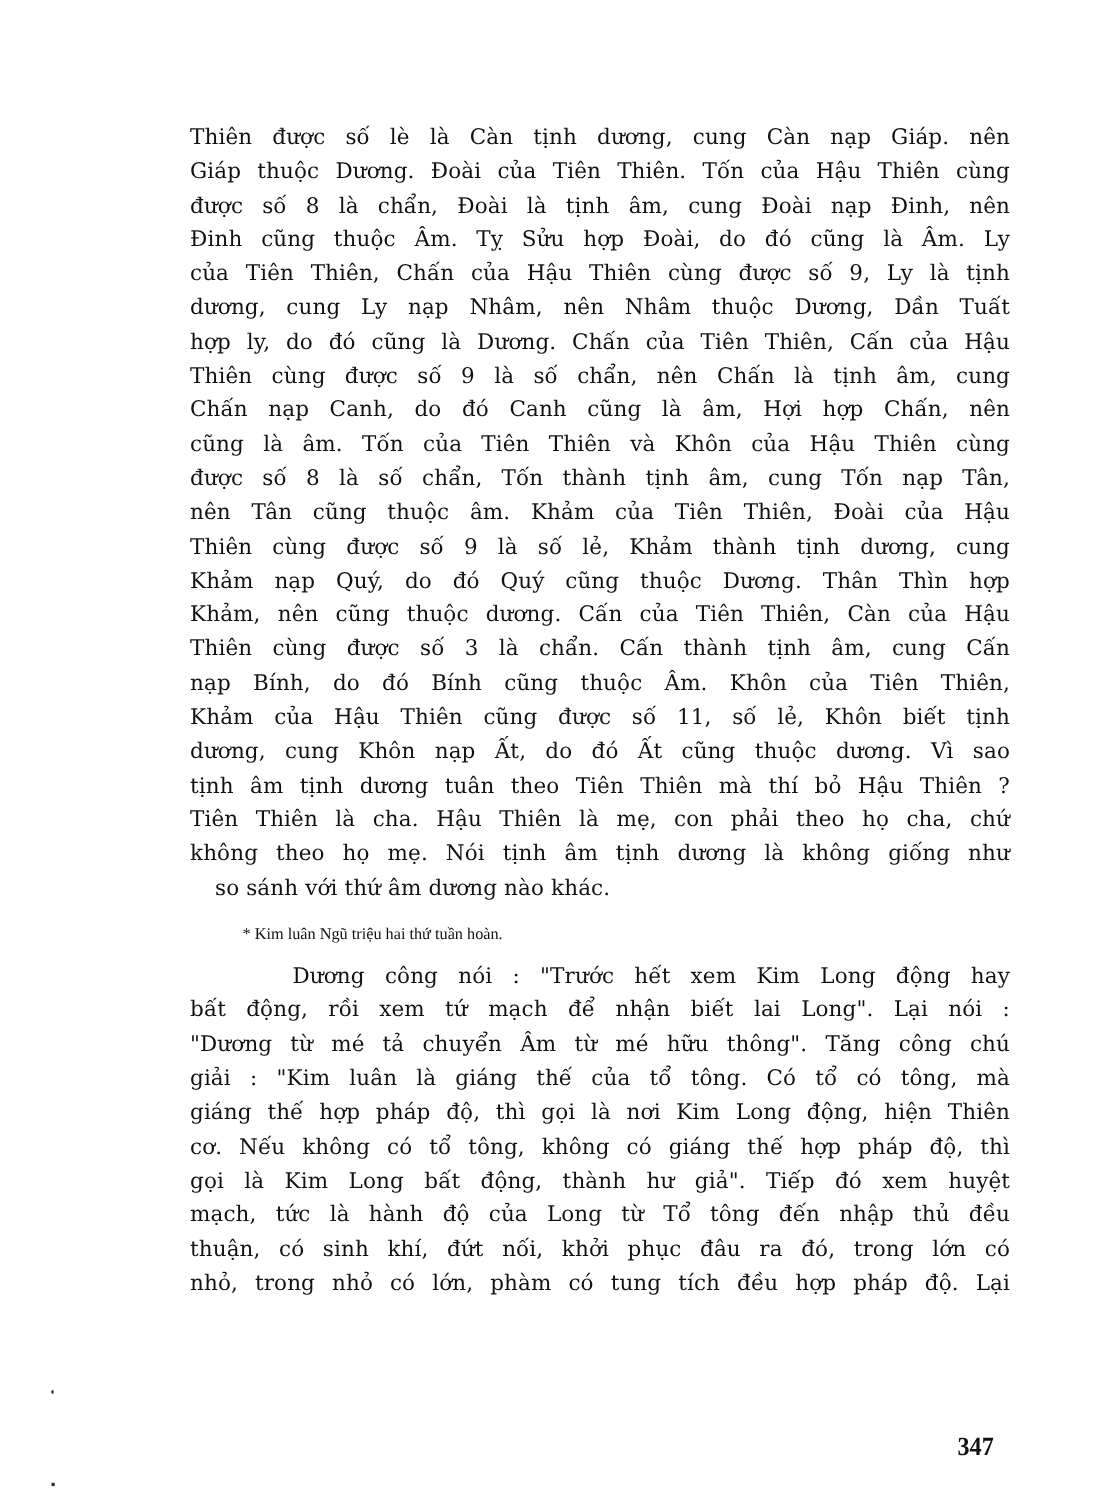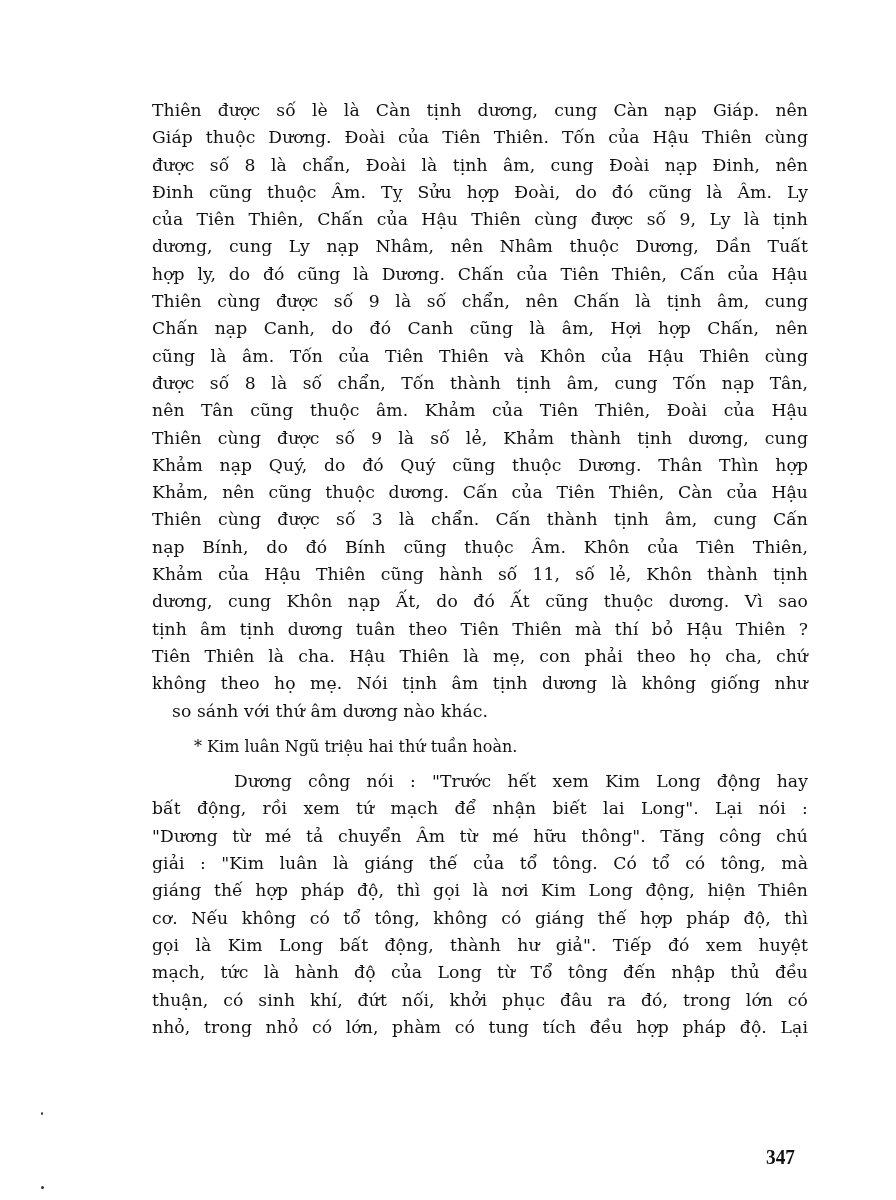--- a/index.html
+++ b/index.html
@@ -37,23 +37,24 @@
     letter-spacing: 0.1px;
   }
   .line.last {
     text-align-last: left;
     margin-left: 20px;
   }
   .gap-small { height: 8px; }
   .heading {
     height: 27.3px;
     line-height: 27.3px;
-    font-size: 16px;
+    font-size: 13px;
     white-space: nowrap;
     padding-left: 42px;
+    font-family: Liberation Serif, serif;
   }
   .indent {
     padding-left: 82px;
   }
   .page-number {
     position: absolute;
     left: 766px;
     top: 1145px;
     font-family: "Liberation Serif", serif;
     font-weight: bold;
@@ -83,21 +84,21 @@
     <div class="line">Thiên cùng được số 9 là số chẩn, nên Chấn là tịnh âm, cung</div>
     <div class="line">Chấn nạp Canh, do đó Canh cũng là âm, Hợi hợp Chấn, nên</div>
     <div class="line">cũng là âm. Tốn của Tiên Thiên và Khôn của Hậu Thiên cùng</div>
     <div class="line">được số 8 là số chẩn, Tốn thành tịnh âm, cung Tốn nạp Tân,</div>
     <div class="line">nên Tân cũng thuộc âm. Khảm của Tiên Thiên, Đoài của Hậu</div>
     <div class="line">Thiên cùng được số 9 là số lẻ, Khảm thành tịnh dương, cung</div>
     <div class="line">Khảm nạp Quý, do đó Quý cũng thuộc Dương. Thân Thìn hợp</div>
     <div class="line">Khảm, nên cũng thuộc dương. Cấn của Tiên Thiên, Càn của Hậu</div>
     <div class="line">Thiên cùng được số 3 là chẩn. Cấn thành tịnh âm, cung Cấn</div>
     <div class="line">nạp Bính, do đó Bính cũng thuộc Âm. Khôn của Tiên Thiên,</div>
-    <div class="line">Khảm của Hậu Thiên cũng hành số 11, số lẻ, Khôn thành tịnh</div>
+    <div class="line">Khảm của Hậu Thiên cũng được số 11, số lẻ, Khôn biết tịnh</div>
     <div class="line">dương, cung Khôn nạp Ất, do đó Ất cũng thuộc dương. Vì sao</div>
     <div class="line">tịnh âm tịnh dương tuân theo Tiên Thiên mà thí bỏ Hậu Thiên ?</div>
     <div class="line">Tiên Thiên là cha. Hậu Thiên là mẹ, con phải theo họ cha, chứ</div>
     <div class="line">không theo họ mẹ. Nói tịnh âm tịnh dương là không giống như</div>
     <div class="line last">so sánh với thứ âm dương nào khác.</div>
 
     <div class="gap-small"></div>
     <div class="heading">* Kim luân Ngũ triệu hai thứ tuần hoàn.</div>
     <div class="gap-small"></div>
 

